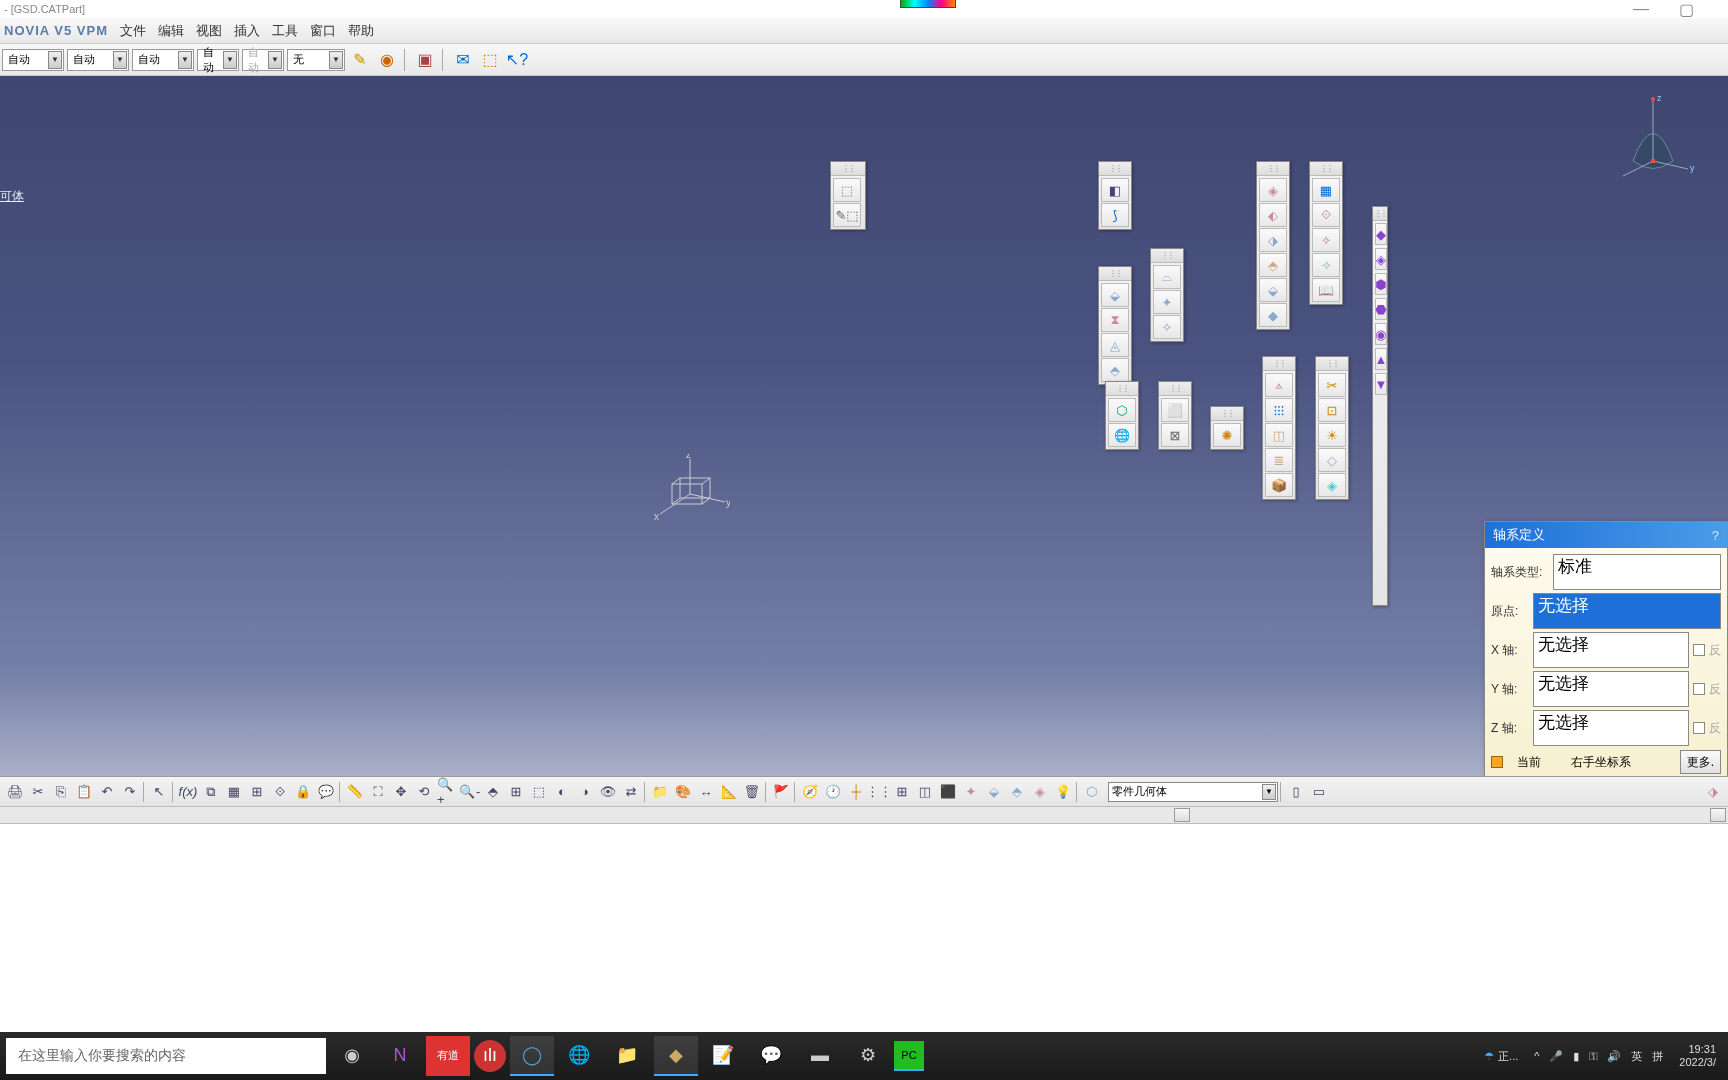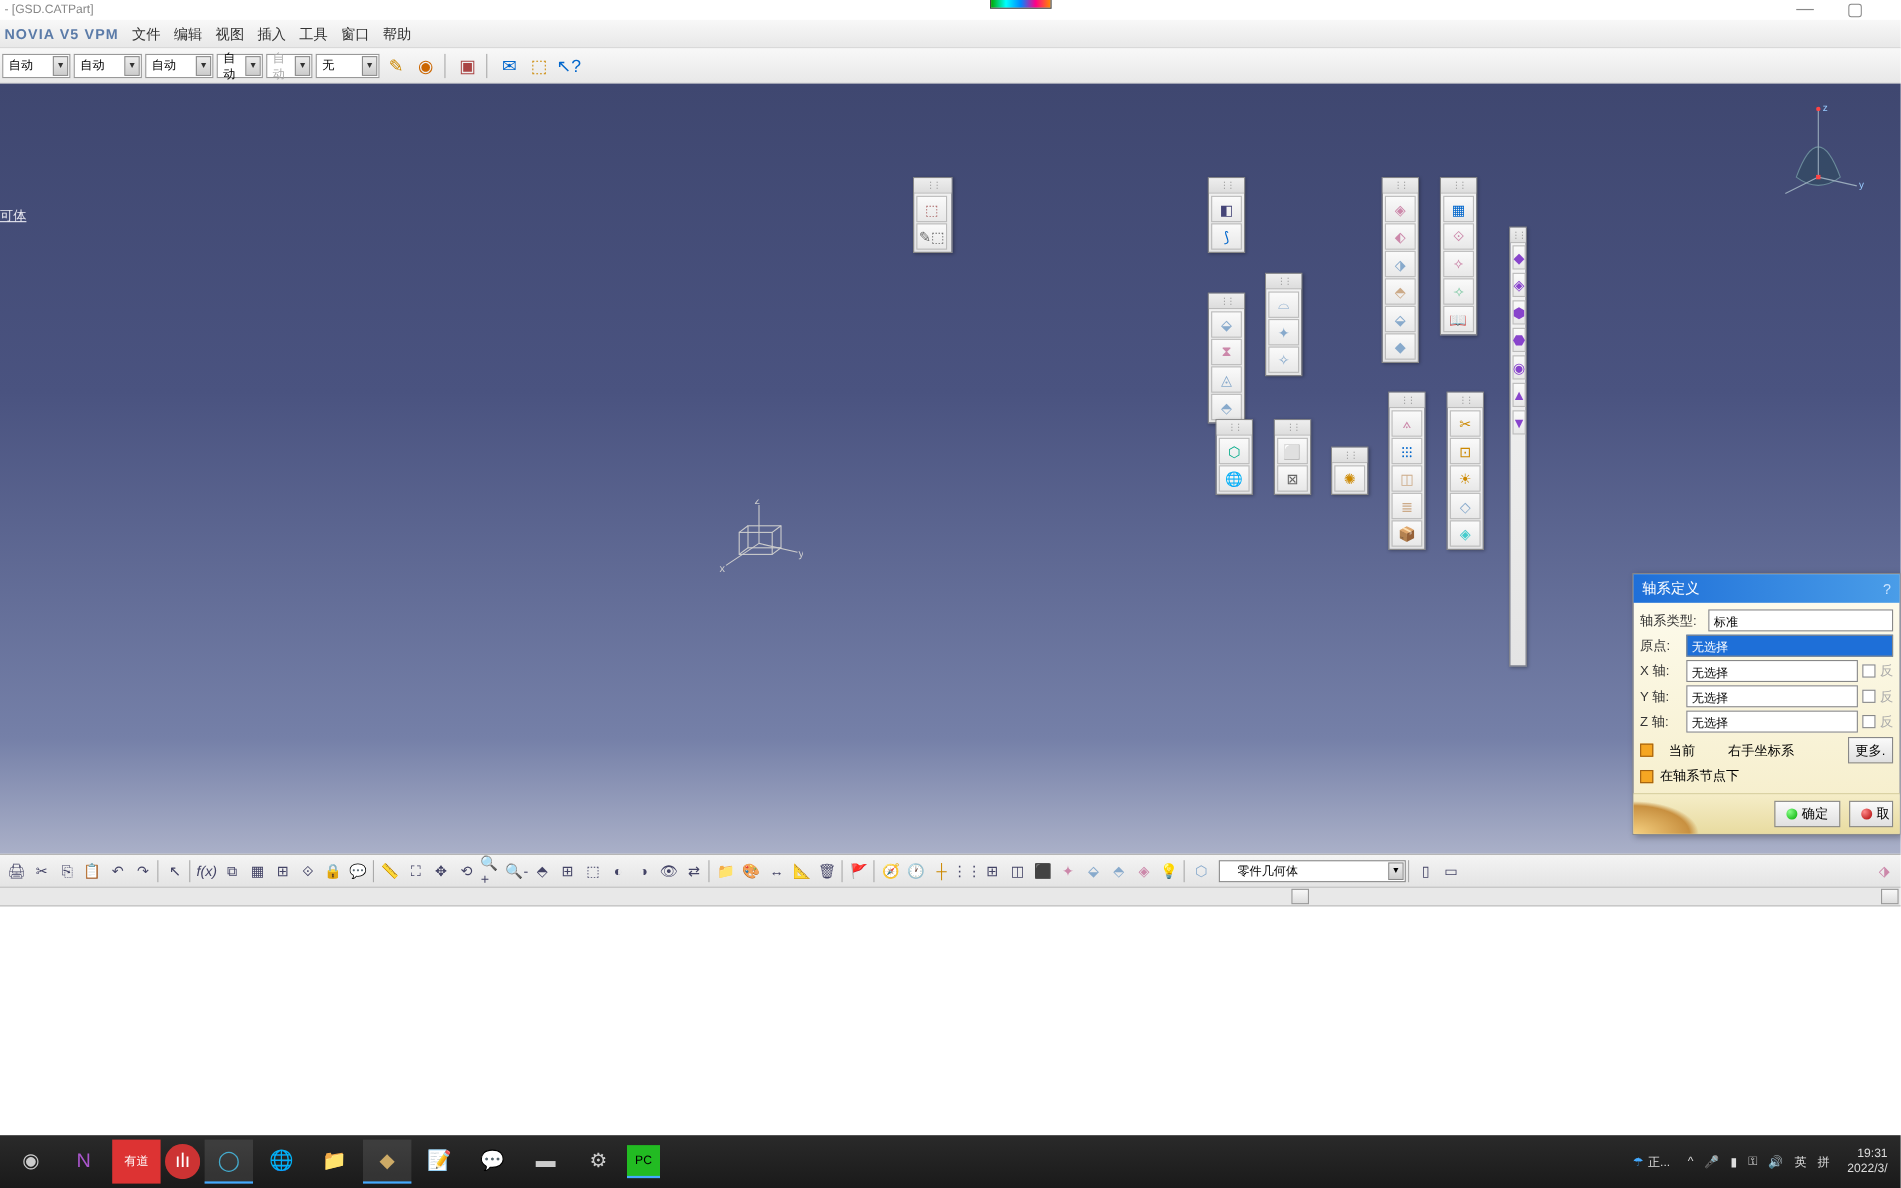--- a/index.html
+++ b/index.html
@@ -43,35 +43,35 @@
 .wireframe-tb .wt-head span { color: #888; font-size: 11px; }
 .wireframe-tb .wt-close { margin-left: auto; width: 16px; height: 16px; background: #ddd; border: 1px solid #aaa; display: flex; align-items: center; justify-content: center; font-size: 10px; color: #666; }
 .wt-body { display: flex; padding: 3px; gap: 2px; }
 
 .dialog { position: absolute; right: 0; top: 445px; width: 244px; background: linear-gradient(to bottom, #fefcf0, #f5edc8); border: 1px solid #888; box-shadow: 2px 2px 6px rgba(0,0,0,0.3); font-size: 12px; }
 .dialog-title { height: 26px; background: linear-gradient(to right, #1e6fd8, #4a9de8); color: #fff; display: flex; align-items: center; padding: 0 8px; font-size: 13px; }
 .dialog-title .dt-help { margin-left: auto; color: #cce4ff; cursor: pointer; }
 .dialog-body { padding: 6px 6px 4px 6px; }
 .dlg-row { display: flex; align-items: center; margin-bottom: 3px; gap: 4px; }
 .dlg-label { min-width: 58px; color: #333; }
-.dlg-input { flex: 1; height: 20px; background: #fff; border: 1px solid #888; padding: 0 4px; display: flex; align-items: flex-end; font-size: 11px; }
+.dlg-input { flex: 1; height: 36px; background: #fff; border: 1px solid #888; padding: 0 4px; display: flex; align-items: flex-start; font-size: 17px; }
 .dlg-input.sel { background: #1e6fd8; color: #fff; }
 .dlg-check { width: 12px; height: 12px; border: 1px solid #888; background: #fff; display: inline-block; }
 .dlg-check.on { background: #f5a623; border-color: #a06010; position: relative; }
 .dlg-check.on::after { content: ""; position: absolute; left: 1px; top: 1px; width: 8px; height: 8px; background: #f5a623; }
 .dlg-foot { display: flex; align-items: center; padding: 6px 6px; gap: 8px; justify-content: flex-end; border-top: 1px solid #d8cfa0; background: linear-gradient(#f5edc8, #e8dba0); }
 .dlg-btn { height: 24px; padding: 0 10px; background: linear-gradient(#fafafa, #e0e0e0); border: 1px solid #888; display: flex; align-items: center; gap: 4px; font-size: 12px; }
 .dlg-btn .dot-g { width: 10px; height: 10px; border-radius: 50%; background: radial-gradient(circle at 30% 30%, #8f8, #0a0); }
 .dlg-btn .dot-r { width: 10px; height: 10px; border-radius: 50%; background: radial-gradient(circle at 30% 30%, #f88, #a00); }
 .dlg-corner { position: absolute; left: 0; bottom: 0; width: 60px; height: 30px; background: radial-gradient(ellipse at bottom left, #f5d080, #c89040 60%, transparent 70%); pointer-events: none; }
 
 .bottom-tb { height: 30px; background: linear-gradient(#f4f4f4, #e4e4e4); border-top: 1px solid #999; display: flex; align-items: center; padding: 2px 4px; gap: 1px; flex-wrap: nowrap; overflow: hidden; }
 .bt-btn { width: 22px; height: 22px; display: flex; align-items: center; justify-content: center; font-size: 13px; border: 1px solid transparent; color: #446; }
 .bt-sep { width: 3px; height: 20px; border-left: 1px solid #aaa; margin: 0 1px; }
-.bottom-combo { flex: 0 0 170px; height: 20px; background: #fff; border: 1px solid #888; display: flex; align-items: center; padding: 0 1px 0 16px; font-size: 11px; margin-left: 4px; }
+.bottom-combo { flex: 0 0 170px; height: 20px; background: #fff; border: 1px solid #888; display: flex; align-items: center; padding: 0 1px 0 3px; font-size: 11px; margin-left: 4px; }
 .bottom-combo .bc-arrow { margin-left: auto; width: 14px; height: 16px; background: linear-gradient(#eee,#ccc); border: 1px solid #888; display: flex; align-items: center; justify-content: center; font-size: 8px; }
 
 .scroll-track { height: 18px; background: #e8e8e8; border-top: 1px solid #bbb; border-bottom: 1px solid #bbb; position: relative; }
 .scroll-left { position: absolute; left: 1174px; top: 1px; width: 16px; height: 14px; background: linear-gradient(#f8f8f8,#ddd); border: 1px solid #999; }
 .scroll-right { position: absolute; right: 2px; top: 1px; width: 16px; height: 14px; background: linear-gradient(#f8f8f8,#ddd); border: 1px solid #999; }
 
 .taskbar { height: 48px; background: linear-gradient(to bottom, #2a2a2a, #1a1a1a); display: flex; align-items: center; padding: 0 6px; gap: 4px; }
 .search-box { flex: 0 0 320px; height: 36px; background: #fff; display: flex; align-items: center; padding: 0 12px; color: #666; font-size: 14px; }
 .task-icon { width: 44px; height: 40px; display: flex; align-items: center; justify-content: center; font-size: 18px; color: #ccc; border-bottom: 2px solid transparent; }
 .task-icon.active { background: rgba(255,255,255,0.1); border-bottom-color: #4af; }
@@ -419,20 +419,23 @@
 </div>
 
 <div class="scroll-track">
   <div class="scroll-left"></div>
   <div class="scroll-right"></div>
 </div>
 
 <div style="height:208px; background:#fff"></div>
 
 <div class="taskbar">
+  <div class="search-box">
+    <span>在这里输入你要搜索的内容</span>
+  </div>
   <div class="task-icon">◉</div>
   <div class="task-icon" style="color:#a5c">N</div>
   <div class="task-icon" style="background:#d33;color:#fff;font-size:11px">有道</div>
   <div class="task-icon" style="background:#c33;color:#fff;border-radius:50%;width:32px;height:32px">ılı</div>
   <div class="task-icon active" style="color:#4ac">◯</div>
   <div class="task-icon">🌐</div>
   <div class="task-icon">📁</div>
   <div class="task-icon active" style="color:#ca6">◆</div>
   <div class="task-icon">📝</div>
   <div class="task-icon" style="color:#2c2">💬</div>

